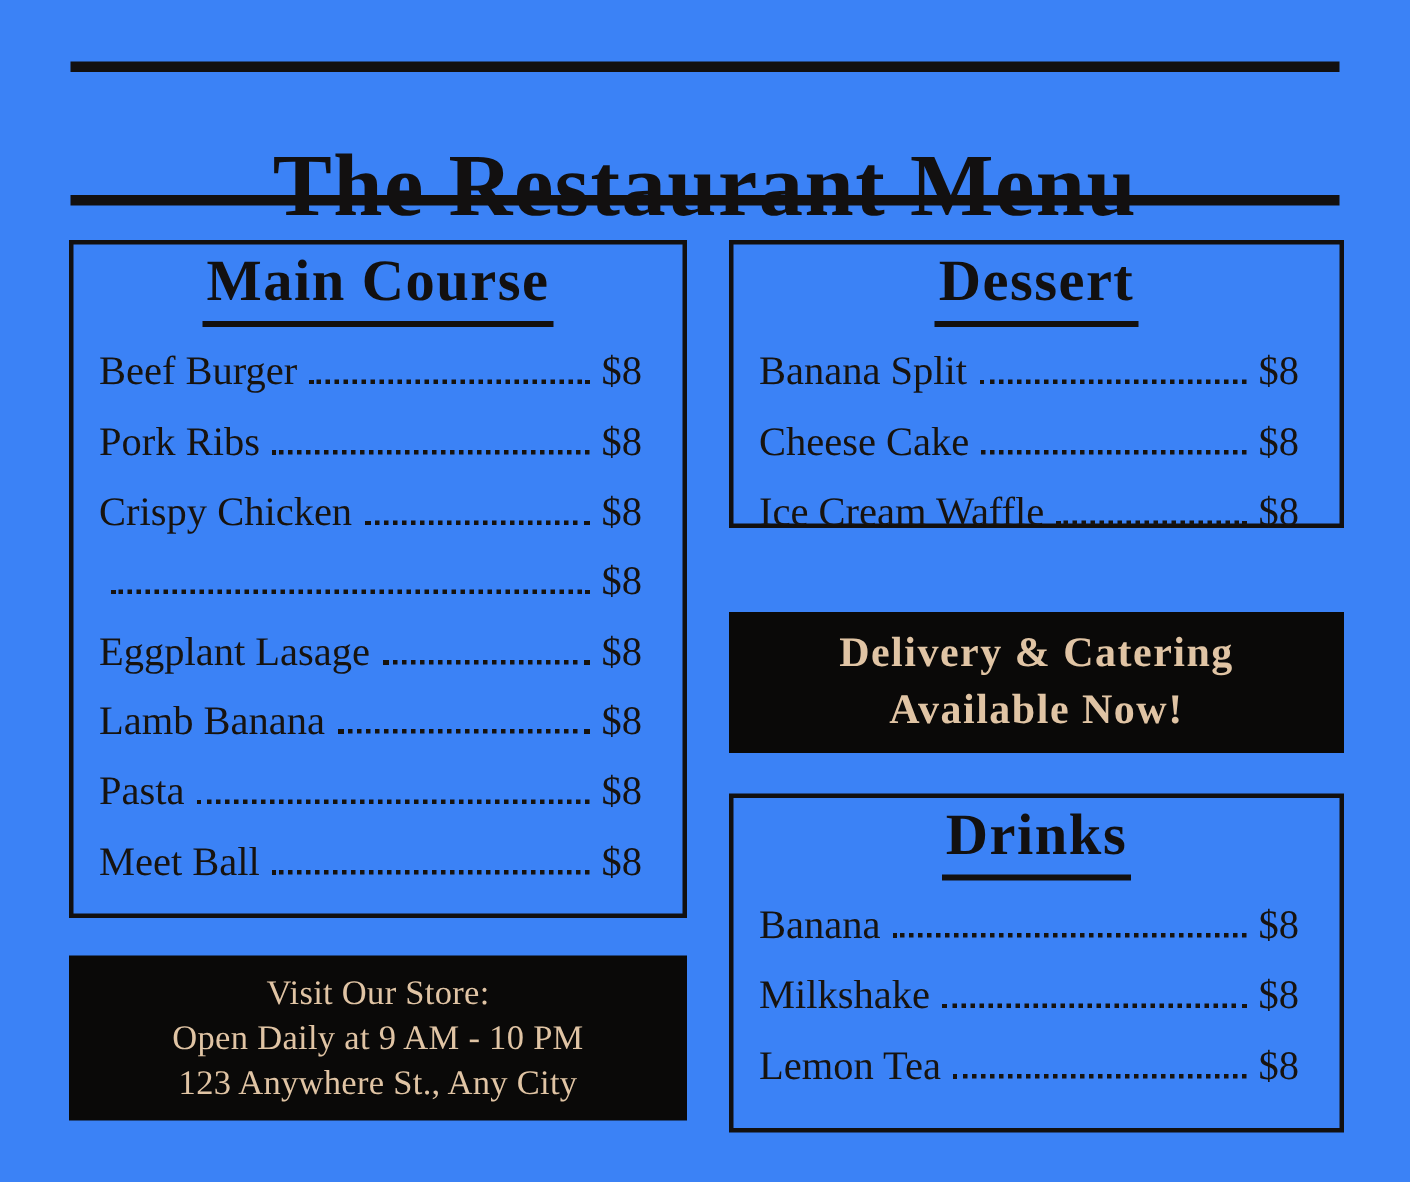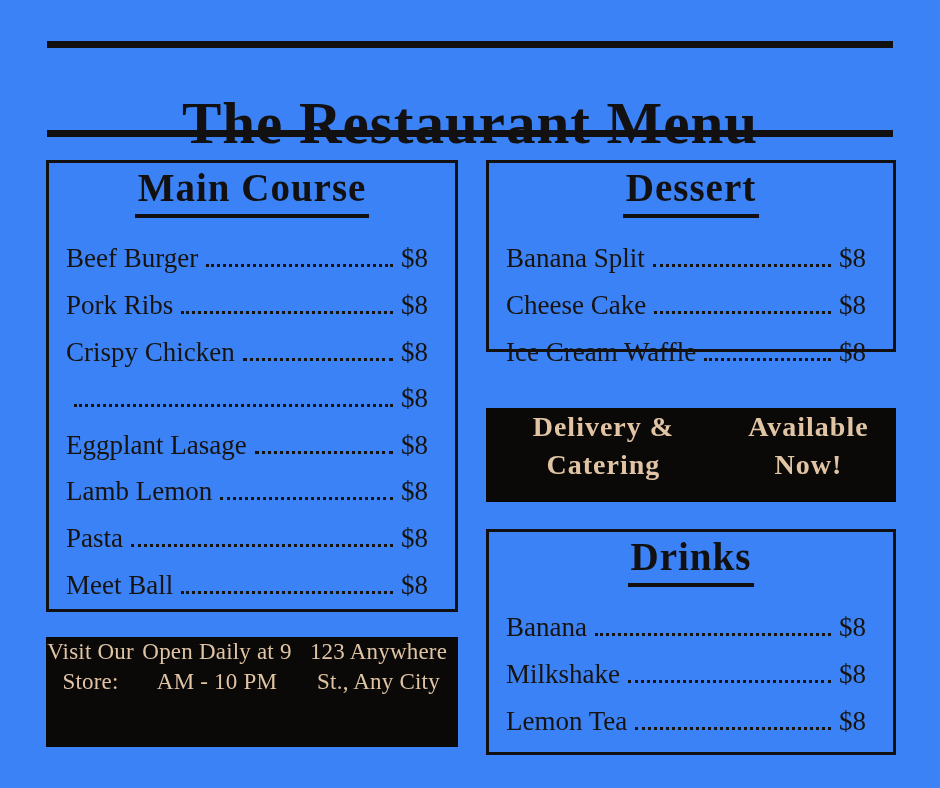--- a/index.html
+++ b/index.html
@@ -22,34 +22,34 @@
   }
   .box-main    { left:46px;  top:160px; width:412px; height:452px; }
   .box-dessert { left:486px; top:160px; width:410px; height:192px; }
   .box-drinks  { left:486px; top:529px; width:410px; height:226px; }
   .box-heading { text-align:center; margin-top:3px; }
   .box-heading .hd {
     display:inline-block; font-weight:bold; font-size:39px; line-height:1.12;
     letter-spacing:1px; color:#121010;
     border-bottom:4px solid #121010; padding:0 3px 4px 3px;
   }
-  .items { margin-top:18px; padding:0 27px 0 17px; }
+  .items { margin-top:7px; padding:0 27px 0 17px; }
   .item-row {
     display:flex; align-items:center; height:46.6px;
     font-size:27px; color:#17130f;
   }
   .item-name { white-space:nowrap; }
   .leader {
     flex:1; border-bottom:3.4px dotted #17130f;
     margin:0 8px; position:relative; top:7px; min-width:20px;
   }
   .item-price { white-space:nowrap; }
   .black-panel {
     position:absolute; background:#0a0908; color:#e0c4a4;
-    display:flex; flex-direction:row; justify-content:center;
+    display:flex; flex-direction:column; justify-content:center;
     text-align:center; box-sizing:border-box;
   }
   .banner {
     left:486px; top:408px; width:410px; height:94px;
     font-weight:bold; font-size:28px; line-height:1.36; letter-spacing:1px;
   }
   .store {
     left:46px; top:637px; width:412px; height:110px;
     font-size:23px; line-height:1.30; letter-spacing:0.2px;
   }
@@ -86,21 +86,21 @@
       <div class="item-row">
         <span class="leader"></span>
         <span class="item-price">$8</span>
       </div>
       <div class="item-row">
         <span class="item-name">Eggplant Lasage</span>
         <span class="leader"></span>
         <span class="item-price">$8</span>
       </div>
       <div class="item-row">
-        <span class="item-name">Lamb Lemon</span>
+        <span class="item-name">Lamb Banana</span>
         <span class="leader"></span>
         <span class="item-price">$8</span>
       </div>
       <div class="item-row">
         <span class="item-name">Pasta</span>
         <span class="leader"></span>
         <span class="item-price">$8</span>
       </div>
       <div class="item-row">
         <span class="item-name">Meet Ball</span>

